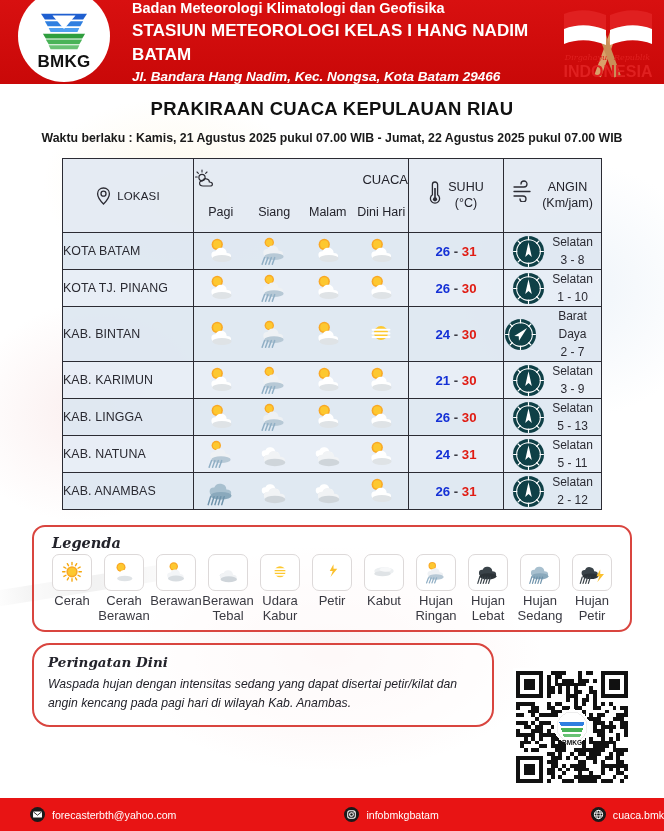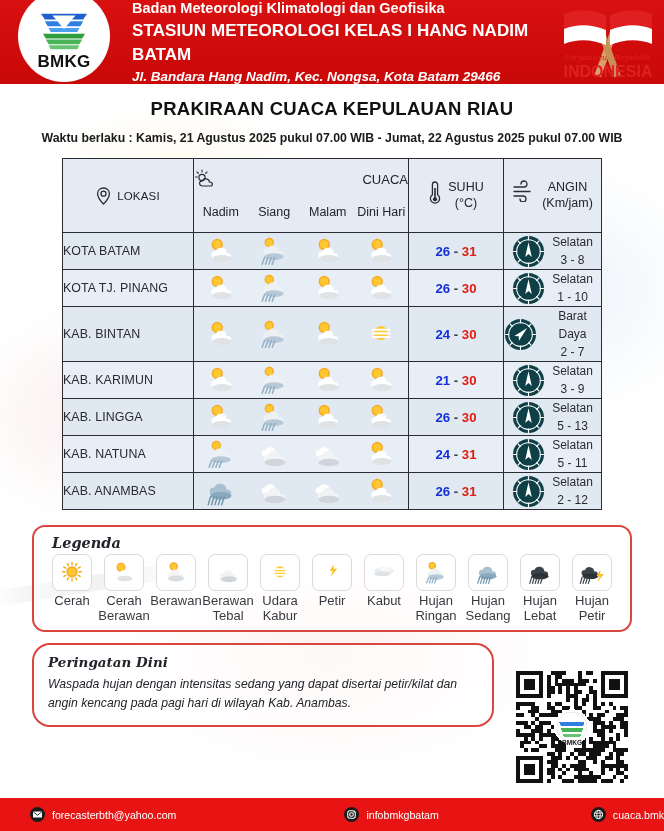--- a/index.html
+++ b/index.html
@@ -287,21 +287,21 @@
                   <line x1="3" y1="3" x2="4.4" y2="4.4"></line>
                 <line x1="13" y1="3" x2="11.6" y2="4.4"></line>
                   <line x1="1.5" y1="8" x2="3.3" y2="8"></line>
               </g>
               <circle cx="8" cy="8.5" r="3.1" fill="none" stroke="#2b2b33" stroke-width="1.2"></circle>
               <path d="M9 17 Q5.6 17 5.6 14.3 Q5.6 11.8 8.3 11.9 Q9.3 9.3 12.4 9.8 Q15.3 10.2 15.4 13 Q18.4 13 18.4 15.2 Q18.4 17 16 17 Z" fill="none" stroke="#2b2b33" stroke-width="1.2"></path>
             </svg>
             <span>CUACA</span>
           </div>
           <div class="cuaca-head-bot">
-            <div>Nadim</div>
+            <div>Pagi</div>
             <div>Siang</div>
             <div>Malam</div>
             <div>Dini Hari</div>
           </div>
         </div>
       </div>
 
       <div class="c-suh">
         <div class="head-ico-txt">
           <svg width="14" height="26" viewBox="0 0 14 26">
@@ -962,48 +962,48 @@
                 <line x1="17.2" y1="24" x2="14.6" y2="31"></line>
                 <line x1="20.8" y1="24" x2="18.2" y2="31"></line>
               </g>
             </svg>
           </div>
           <div class="leg-lbl">Hujan Ringan</div>
         </div>
         <div class="leg-item">
           <div class="leg-box">
             <svg viewBox="0 0 40 34" width="30" height="27">
+              <path d="M14 23 Q7 23 7 17.5 Q7 12.5 12.5 12.8 Q14.5 7.4 20.6 8.4 Q26.5 9.4 26.8 15 Q32.5 15 32.5 19.3 Q32.5 23 28 23 Z" fill="#3a4349" transform="translate(0.7999999999999998,0.8999999999999998) scale(0.9)" transform-origin="8px 9px"></path>
+              <ellipse cx="20" cy="22" rx="11.25" ry="4.05" fill="#2b3237"></ellipse>
+              <g stroke="#3a4349" stroke-width="1.6" stroke-linecap="round">
+                <line x1="9" y1="23" x2="6.4" y2="31.5"></line>
+                <line x1="12.6" y1="23" x2="10" y2="31.5"></line>
+                <line x1="16.2" y1="23" x2="13.6" y2="31.5"></line>
+                <line x1="19.8" y1="23" x2="17.2" y2="31.5"></line>
+                <line x1="23.4" y1="23" x2="20.799999999999997" y2="31.5"></line>
+              </g>
+            </svg>
+          </div>
+          <div class="leg-lbl">Hujan Lebat</div>
+        </div>
+        <div class="leg-item">
+          <div class="leg-box">
+            <svg viewBox="0 0 40 34" width="30" height="27">
               <path d="M14 23 Q7 23 7 17.5 Q7 12.5 12.5 12.8 Q14.5 7.4 20.6 8.4 Q26.5 9.4 26.8 15 Q32.5 15 32.5 19.3 Q32.5 23 28 23 Z" fill="#a8c0cf" transform="translate(0.7999999999999998,0.8999999999999998) scale(0.9)" transform-origin="8px 9px"></path>
               <ellipse cx="20" cy="22" rx="11.25" ry="4.05" fill="#8aa9bc"></ellipse>
               <g stroke="#6f93ab" stroke-width="1.6" stroke-linecap="round">
                 <line x1="9" y1="23" x2="6.4" y2="31.5"></line>
                 <line x1="12.6" y1="23" x2="10" y2="31.5"></line>
                 <line x1="16.2" y1="23" x2="13.6" y2="31.5"></line>
                 <line x1="19.8" y1="23" x2="17.2" y2="31.5"></line>
                 <line x1="23.4" y1="23" x2="20.799999999999997" y2="31.5"></line>
               </g>
             </svg>
           </div>
           <div class="leg-lbl">Hujan Sedang</div>
-        </div>
-        <div class="leg-item">
-          <div class="leg-box">
-            <svg viewBox="0 0 40 34" width="30" height="27">
-              <path d="M14 23 Q7 23 7 17.5 Q7 12.5 12.5 12.8 Q14.5 7.4 20.6 8.4 Q26.5 9.4 26.8 15 Q32.5 15 32.5 19.3 Q32.5 23 28 23 Z" fill="#3a4349" transform="translate(0.7999999999999998,0.8999999999999998) scale(0.9)" transform-origin="8px 9px"></path>
-              <ellipse cx="20" cy="22" rx="11.25" ry="4.05" fill="#2b3237"></ellipse>
-              <g stroke="#3a4349" stroke-width="1.6" stroke-linecap="round">
-                <line x1="9" y1="23" x2="6.4" y2="31.5"></line>
-                <line x1="12.6" y1="23" x2="10" y2="31.5"></line>
-                <line x1="16.2" y1="23" x2="13.6" y2="31.5"></line>
-                <line x1="19.8" y1="23" x2="17.2" y2="31.5"></line>
-                <line x1="23.4" y1="23" x2="20.799999999999997" y2="31.5"></line>
-              </g>
-            </svg>
-          </div>
-          <div class="leg-lbl">Hujan Lebat</div>
         </div>
         <div class="leg-item">
           <div class="leg-box">
             <svg viewBox="0 0 40 34" width="30" height="27">
               <path d="M12 23 Q5 23 5 17.5 Q5 12.5 10.5 12.8 Q12.5 7.4 18.6 8.4 Q24.5 9.4 24.8 15 Q30.5 15 30.5 19.3 Q30.5 23 26 23 Z" fill="#3a4349" transform="translate(0.9000000000000001,1.35) scale(0.85)" transform-origin="6px 9px"></path>
               <ellipse cx="18" cy="22" rx="10.625" ry="3.8249999999999997" fill="#2b3237"></ellipse>
               <g stroke="#3a4349" stroke-width="1.6" stroke-linecap="round">
                 <line x1="7" y1="23" x2="4.4" y2="31.5"></line>
                 <line x1="10.6" y1="23" x2="8" y2="31.5"></line>
                 <line x1="14.2" y1="23" x2="11.6" y2="31.5"></line>

